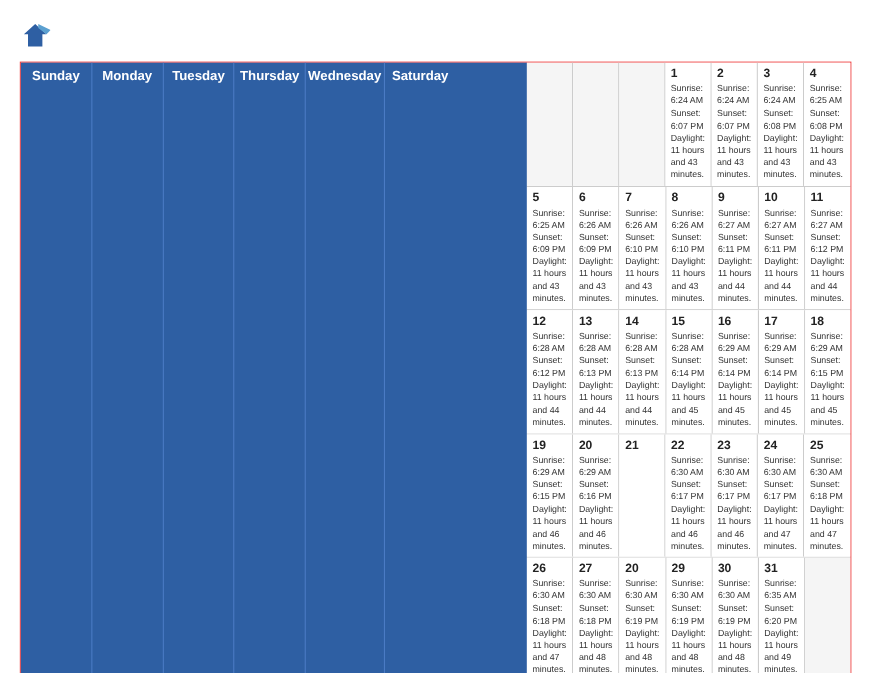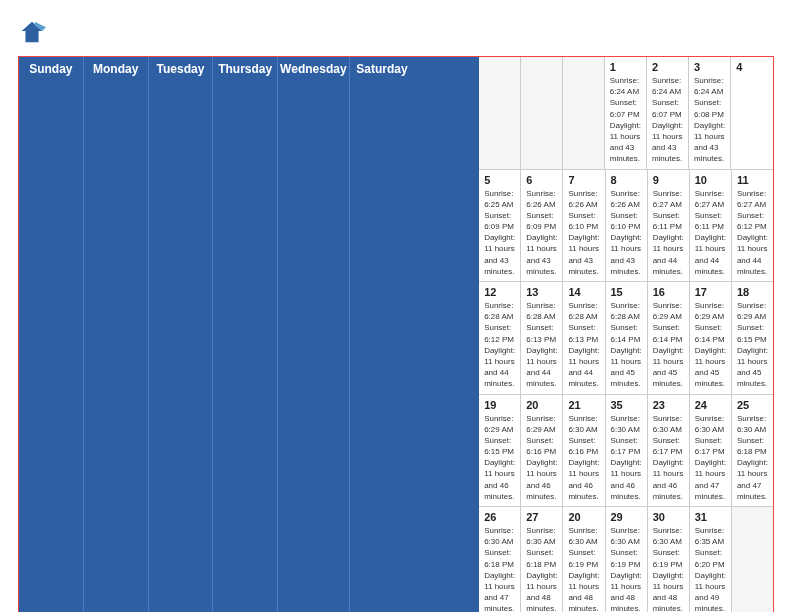--- a/index.html
+++ b/index.html
@@ -160,20 +160,24 @@
           </div>
           <div class="cal-cell">
             <span class="day-num">3</span>
             <div class="cell-text">Sunrise: 6:24 AM
 Sunset: 6:08 PM
 Daylight: 11 hours
 and 43 minutes.</div>
           </div>
           <div class="cal-cell">
             <span class="day-num">4</span>
+            <div class="cell-text">Sunrise: 6:25 AM
+Sunset: 6:08 PM
+Daylight: 11 hours
+and 43 minutes.</div>
           </div>
         </div>
         <div class="cal-row">
           <div class="cal-cell">
             <span class="day-num">5</span>
             <div class="cell-text">Sunrise: 6:25 AM
 Sunset: 6:09 PM
 Daylight: 11 hours
 and 43 minutes.</div>
           </div>
@@ -281,27 +285,23 @@
           </div>
           <div class="cal-cell">
             <span class="day-num">20</span>
             <div class="cell-text">Sunrise: 6:29 AM
 Sunset: 6:16 PM
 Daylight: 11 hours
 and 46 minutes.</div>
           </div>
           <div class="cal-cell">
             <span class="day-num">21</span>
-            <div class="cell-text">Sunrise: 6:30 AM
-Sunset: 6:16 PM
-Daylight: 11 hours
-and 46 minutes.</div>
-          </div>
-          <div class="cal-cell">
-            <span class="day-num">35</span>
+          </div>
+          <div class="cal-cell">
+            <span class="day-num">22</span>
             <div class="cell-text">Sunrise: 6:30 AM
 Sunset: 6:17 PM
 Daylight: 11 hours
 and 46 minutes.</div>
           </div>
           <div class="cal-cell">
             <span class="day-num">23</span>
             <div class="cell-text">Sunrise: 6:30 AM
 Sunset: 6:17 PM
 Daylight: 11 hours

